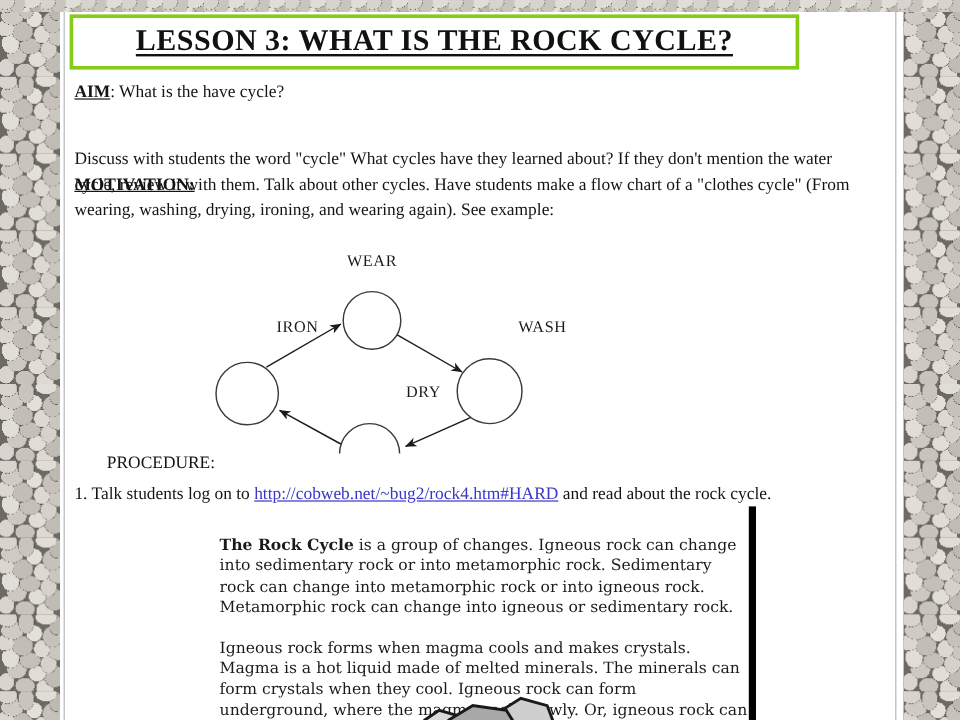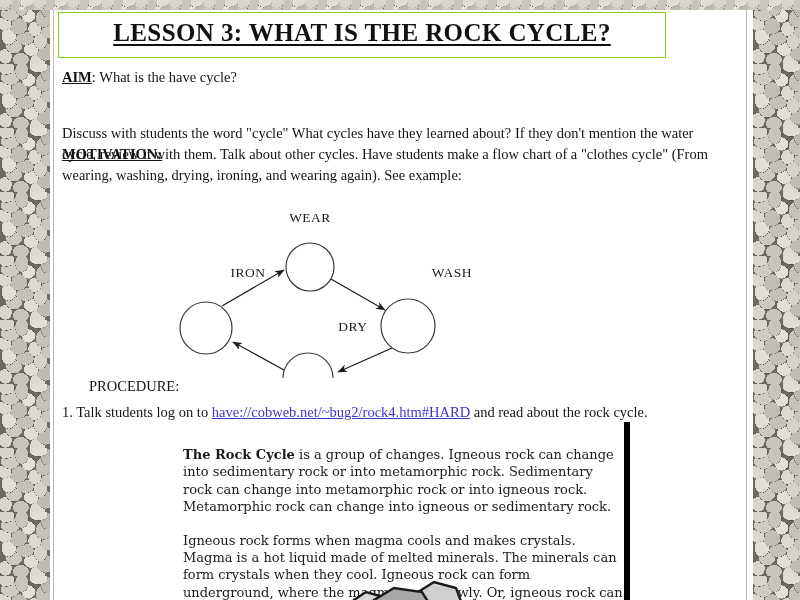--- a/index.html
+++ b/index.html
@@ -66,21 +66,21 @@
   .sheet-edge-l { position:absolute; left:0; top:0; width:3px; height:590px; background:#ffffff; border-right:1px solid #b9b9b9; }
   .sheet-edge-r { position:absolute; right:0; top:0; width:3px; height:590px; background:#ffffff; border-left:1px solid #b9b9b9; }
 
   
   #title-box {
     position: absolute;
     left: 8px;
     top: 2px;
     width: 608px;
     height: 46px;
-    border: 1px solid #84cc16;
+    border: 3px solid #84cc16;
     background: #ffffff;
     box-sizing: border-box;
   }
   #title-text {
     position: absolute;
     left: 0; right: 0;
     top: 6px;
     text-align: center;
     font-family: "Liberation Serif", "DejaVu Serif", serif;
     font-weight: bold;
@@ -214,21 +214,21 @@
         <text class="diag-label" x="243" y="133" text-anchor="middle">DRY</text>
         <text class="diag-label" x="138" y="79" text-anchor="middle">IRON</text>
       </svg>
     </div>
 
     <div class="doc-text" id="procedure-head">PROCEDURE:</div>
 
     <div class="doc-text" id="procedure-item">
       <span>1.</span>
       <span>Talk students log on to</span>
-      <a class="link" href="#">have://cobweb.net/~bug2/rock4.htm#HARD</a>
+      <a class="link" href="#">http://cobweb.net/~bug2/rock4.htm#HARD</a>
       <span>and read about the rock cycle.</span>
     </div>
 
     <div id="article">
       <p>
         <span class="lead">The Rock Cycle</span><span> is a group of changes. Igneous rock can change into sedimentary rock or into metamorphic rock. Sedimentary rock can change into metamorphic rock or into igneous rock. Metamorphic rock can change into igneous or sedimentary rock.</span>
       </p>
       <p>Igneous rock forms when magma cools and makes crystals. Magma is a hot liquid made of melted minerals. The minerals can form crystals when they cool. Igneous rock can form underground, where the magma cools slowly. Or, igneous rock can form above ground, where the magma cools quickly.</p>
     </div>
 

